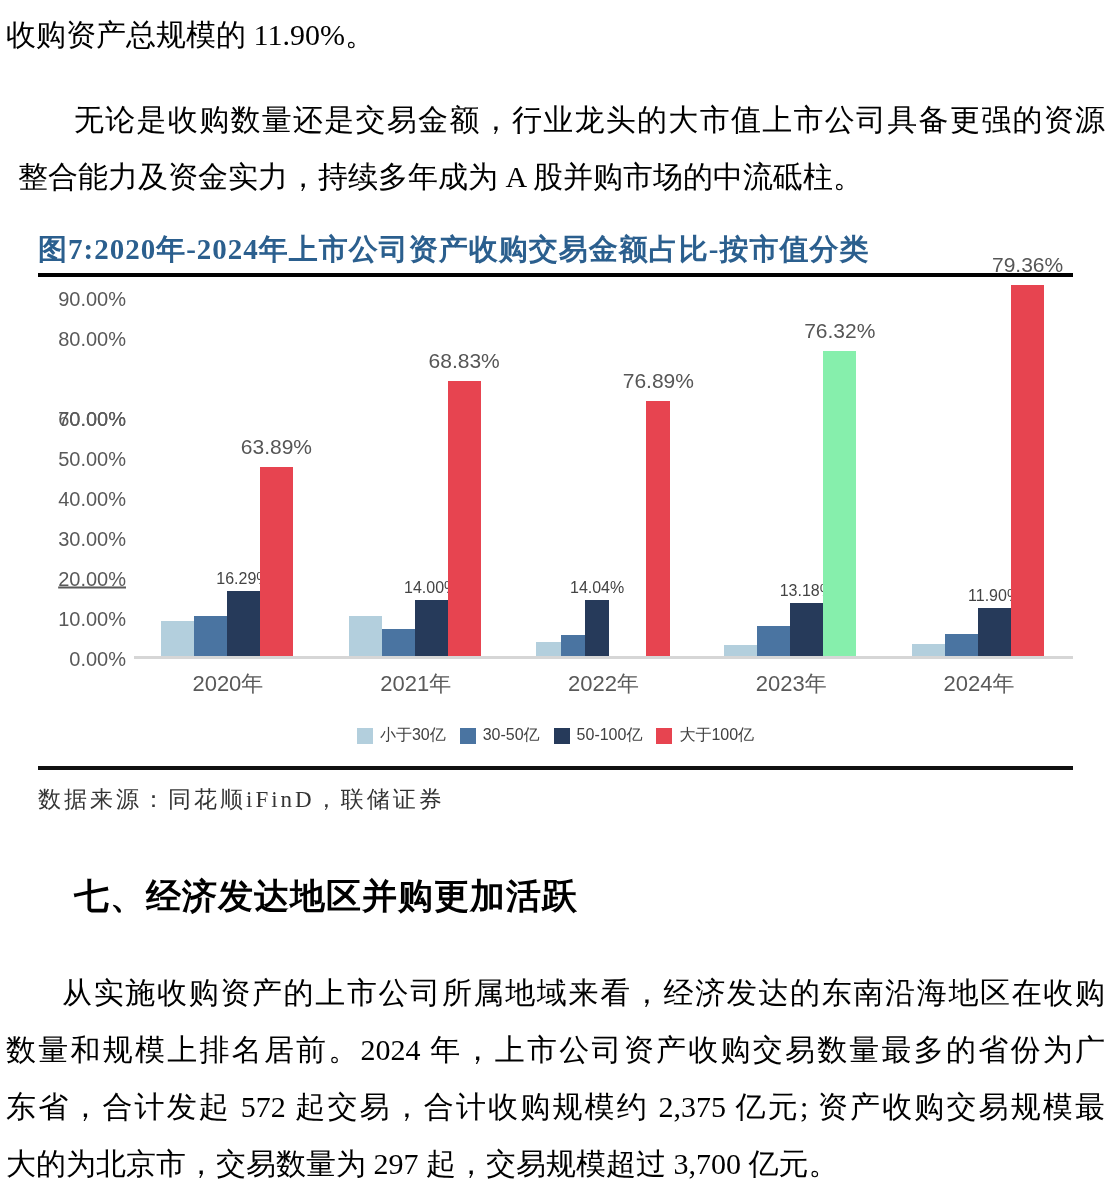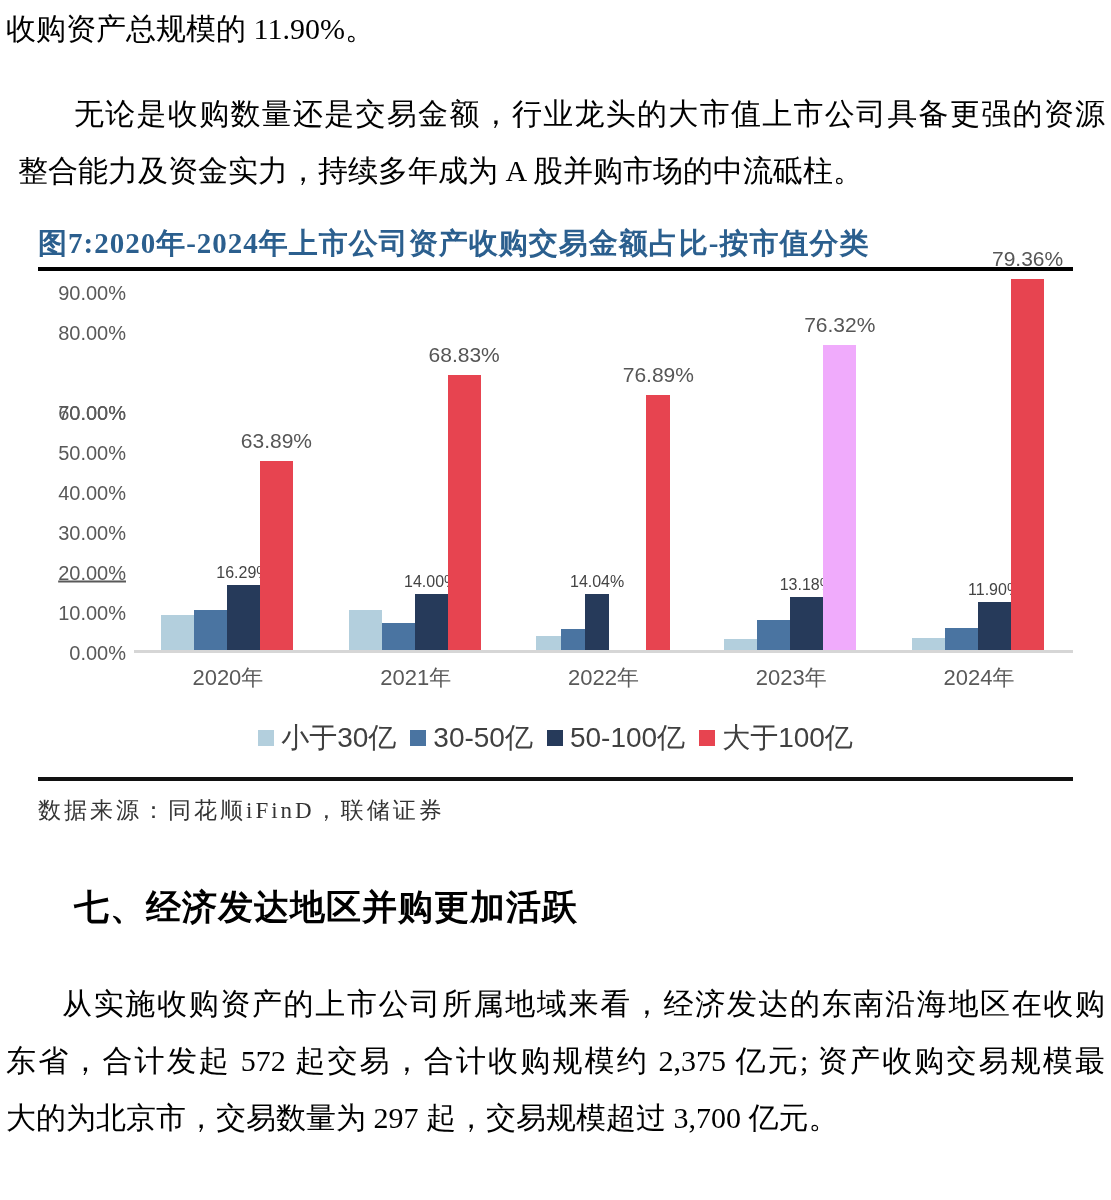--- a/index.html
+++ b/index.html
@@ -11,21 +11,21 @@
   }
   .page { width:1111px; height:1200px; position:relative; }
 
   
   .body-line {
     font-size:30px; line-height:57px; color:#000;
     padding:0 6px; white-space:nowrap;
   }
   .jline { white-space:normal; text-align:justify; text-align-last:justify; }
   .indent { text-indent:56px; }
-  .para1 { }
+  .para1 { padding-top:6px; }
   .para2 { margin-top:28px;margin-left:12px; }
 
   
   figure { margin:26px 38px 0 38px; display:block; }
   .chart-title {
     font-family:"Liberation Serif","DejaVu Serif",serif;
     font-weight:bold; font-size:29px; line-height:36px;
     color:#2b5f8e; letter-spacing:1px;
   }
   .title-rule { height:4px; background:#000; margin-top:6px; }
@@ -54,21 +54,21 @@
     width:134px; flex:0 0 134px; text-align:center;
     font-size:22px; color:#595959;
   }
 
   .legend {
     display:flex; justify-content:center; align-items:center; gap:14px;
     margin-top:26px; font-family:"Liberation Sans","DejaVu Sans",sans-serif;
   }
   .legend-item { display:flex; align-items:center; gap:7px; }
   .legend-swatch { width:16px; height:16px; display:inline-block; }
-  .legend-label { font-size:28px; color:#404040; }
+  .legend-label { font-size:16px; color:#404040; }
 
   .source {
     margin-top:14px; font-size:23px; color:#333;
     font-family:"Liberation Serif","DejaVu Serif",serif;
     letter-spacing:3px;
   }
 
   h2.section {
     margin:58px 12px 0 74px;
     font-family:"Liberation Sans","DejaVu Sans",sans-serif;
@@ -136,21 +136,21 @@
               <div class="bar" style="height: 255px; background: rgb(231, 68, 80); margin-left: 37px;">
                 <span class="dlabel big">76.89%</span>
               </div>
             </div>
             <div class="group">
               <div class="bar" style="height: 11.2px; background: rgb(179, 207, 221);"></div>
               <div class="bar" style="height: 30.4px; background: rgb(74, 116, 161);"></div>
               <div class="bar" style="height: 52.72px; background: rgb(38, 58, 90);">
                 <span class="dlabel">13.18%</span>
               </div>
-              <div class="bar" style="height: 305.28px; background: #f0abfc;">
+              <div class="bar" style="height: 305.28px; background: #86efac;">
                 <span class="dlabel big">76.32%</span>
               </div>
             </div>
             <div class="group">
               <div class="bar" style="height: 12.4px; background: rgb(179, 207, 221);"></div>
               <div class="bar" style="height: 21.6px; background: rgb(74, 116, 161);"></div>
               <div class="bar" style="height: 47.6px; background: rgb(38, 58, 90);">
                 <span class="dlabel">11.90%</span>
               </div>
               <div class="bar" style="height: 371px; background: rgb(231, 68, 80);">
@@ -187,17 +187,18 @@
         </div>
       </div>
     <div class="bottom-rule"></div>
     <div class="source">数据来源：同花顺iFinD，联储证券</div>
   </figure>
 
   <h2 class="section">七、经济发达地区并购更加活跃</h2>
 
   <div class="para3">
       <div class="body-line jline indent">从实施收购资产的上市公司所属地域来看，经济发达的东南沿海地区在收购</div>
+      <div class="body-line jline">数量和规模上排名居前。2024 年，上市公司资产收购交易数量最多的省份为广</div>
       <div class="body-line jline">东省，合计发起 572 起交易，合计收购规模约 2,375 亿元; 资产收购交易规模最</div>
       <div class="body-line">大的为北京市，交易数量为 297 起，交易规模超过 3,700 亿元。</div>
     </div>
 
 </div>
 
 </body></html>

